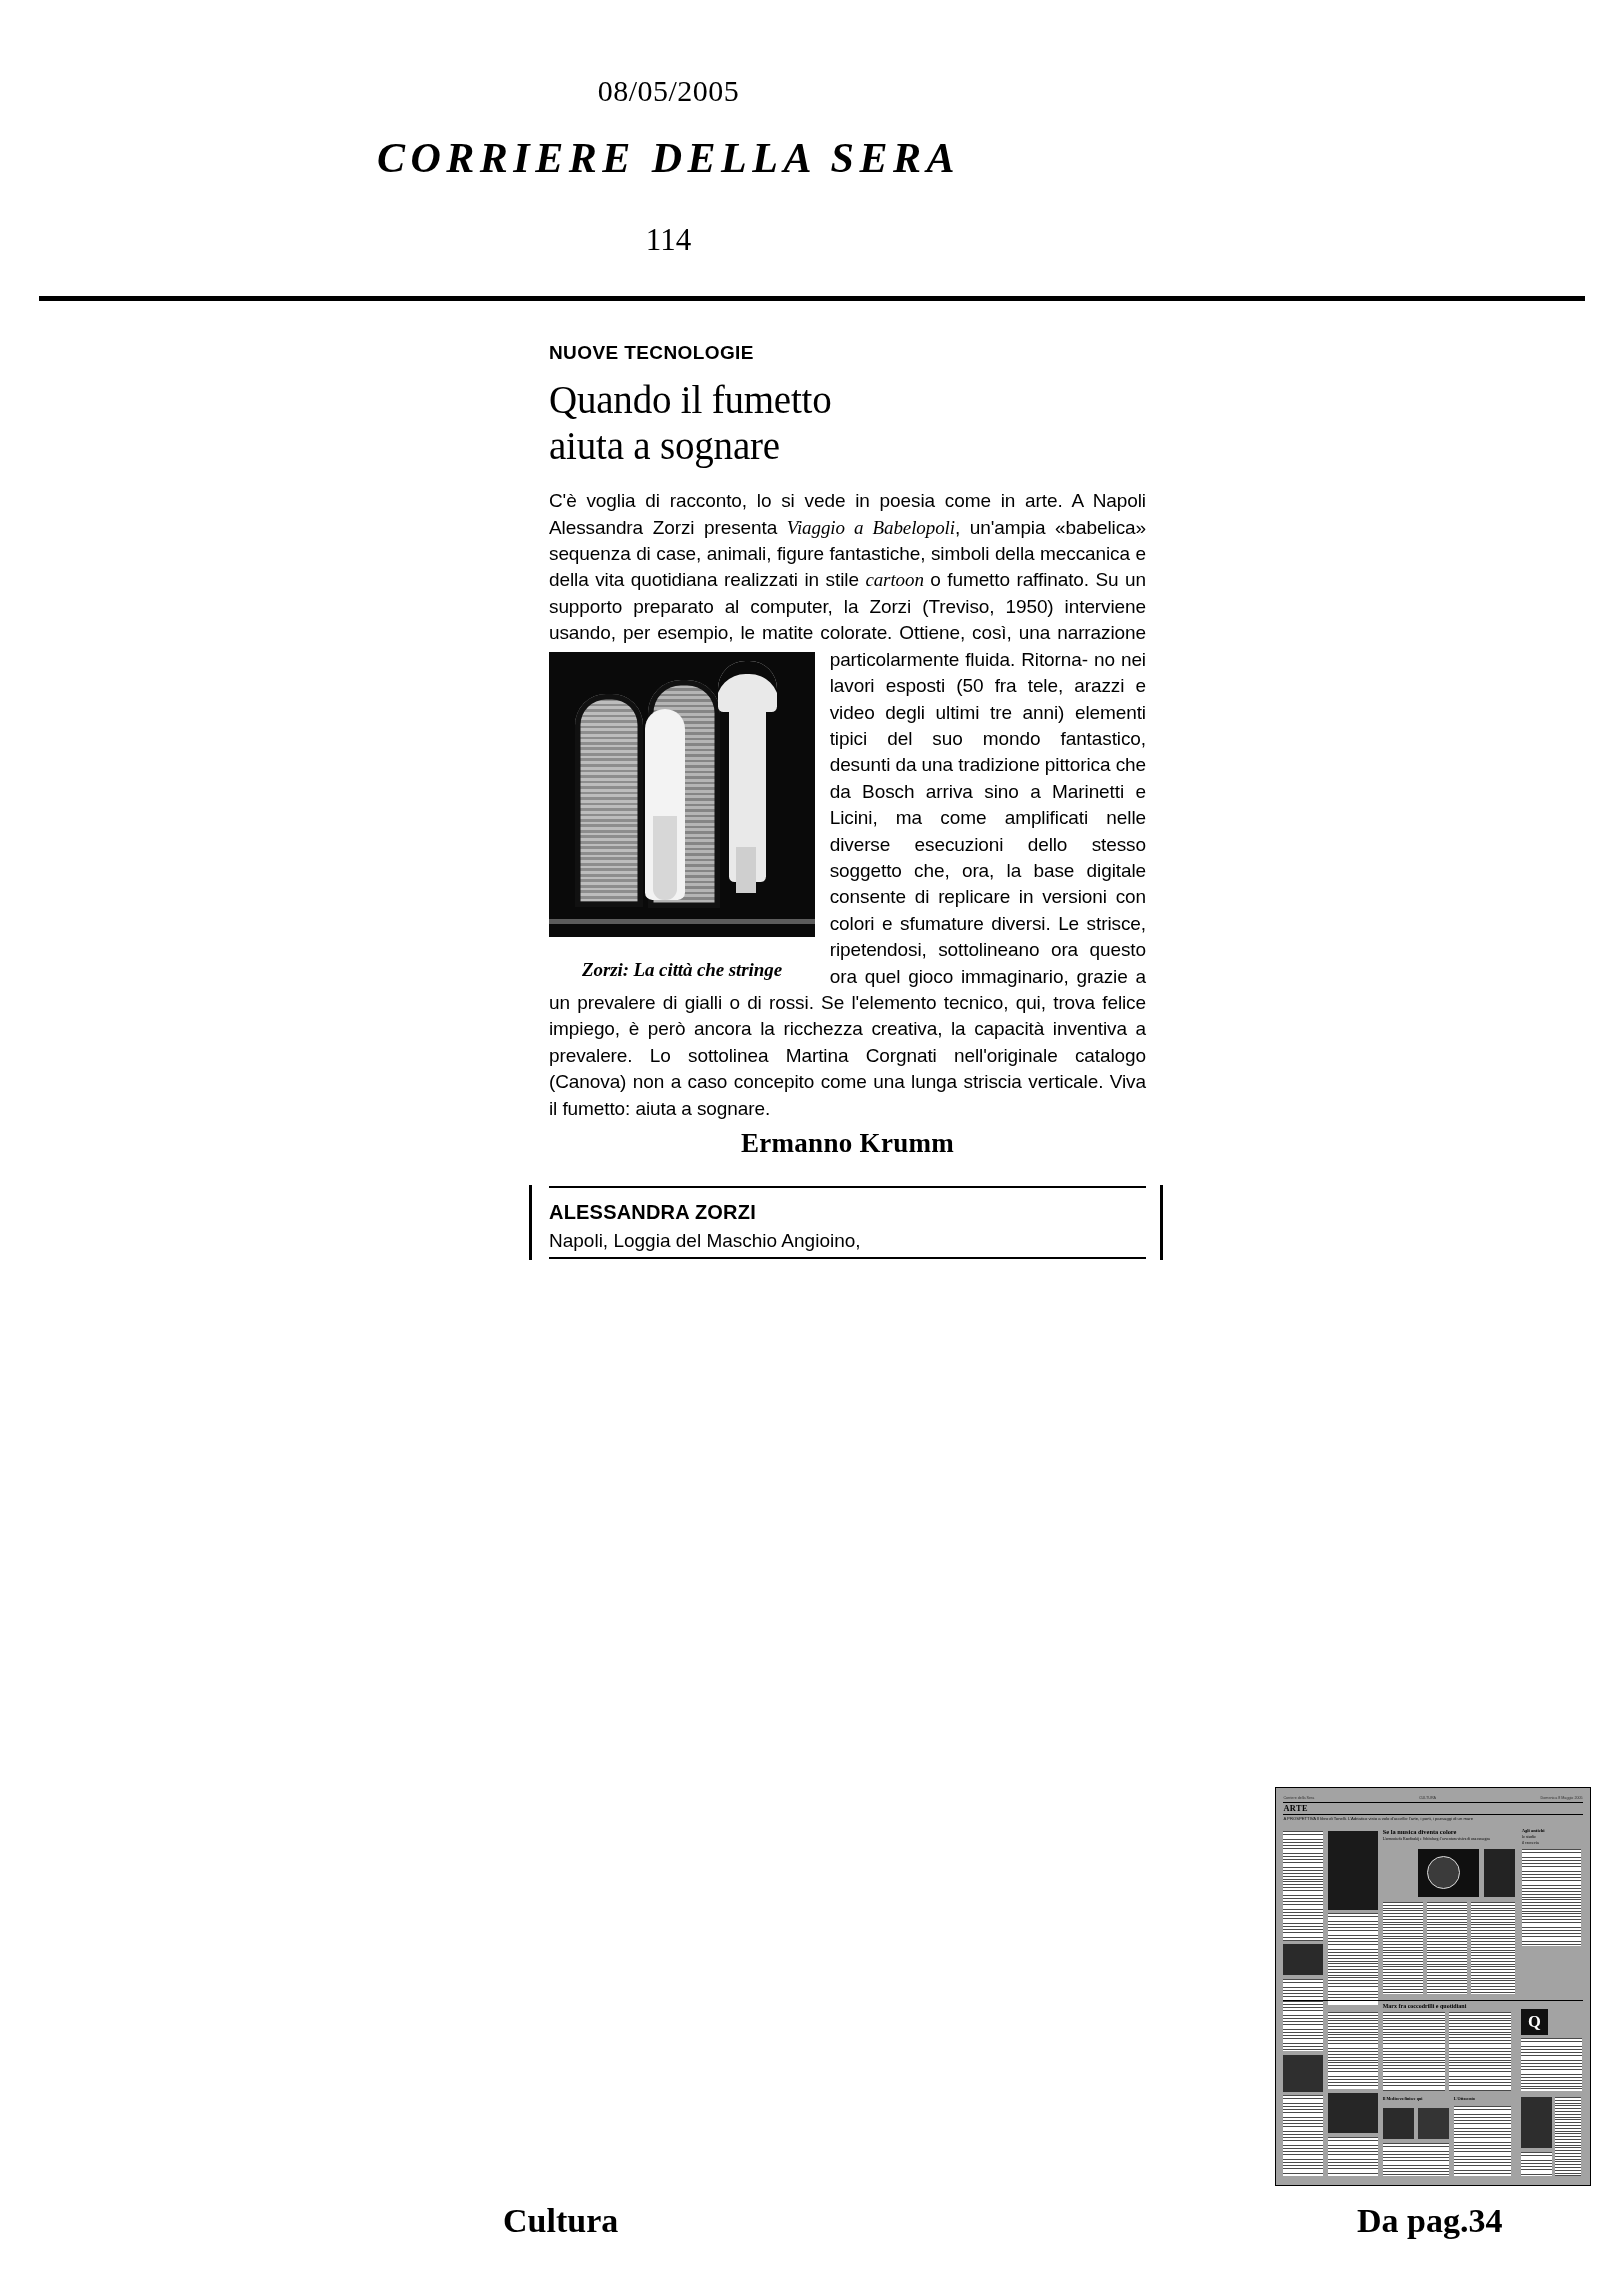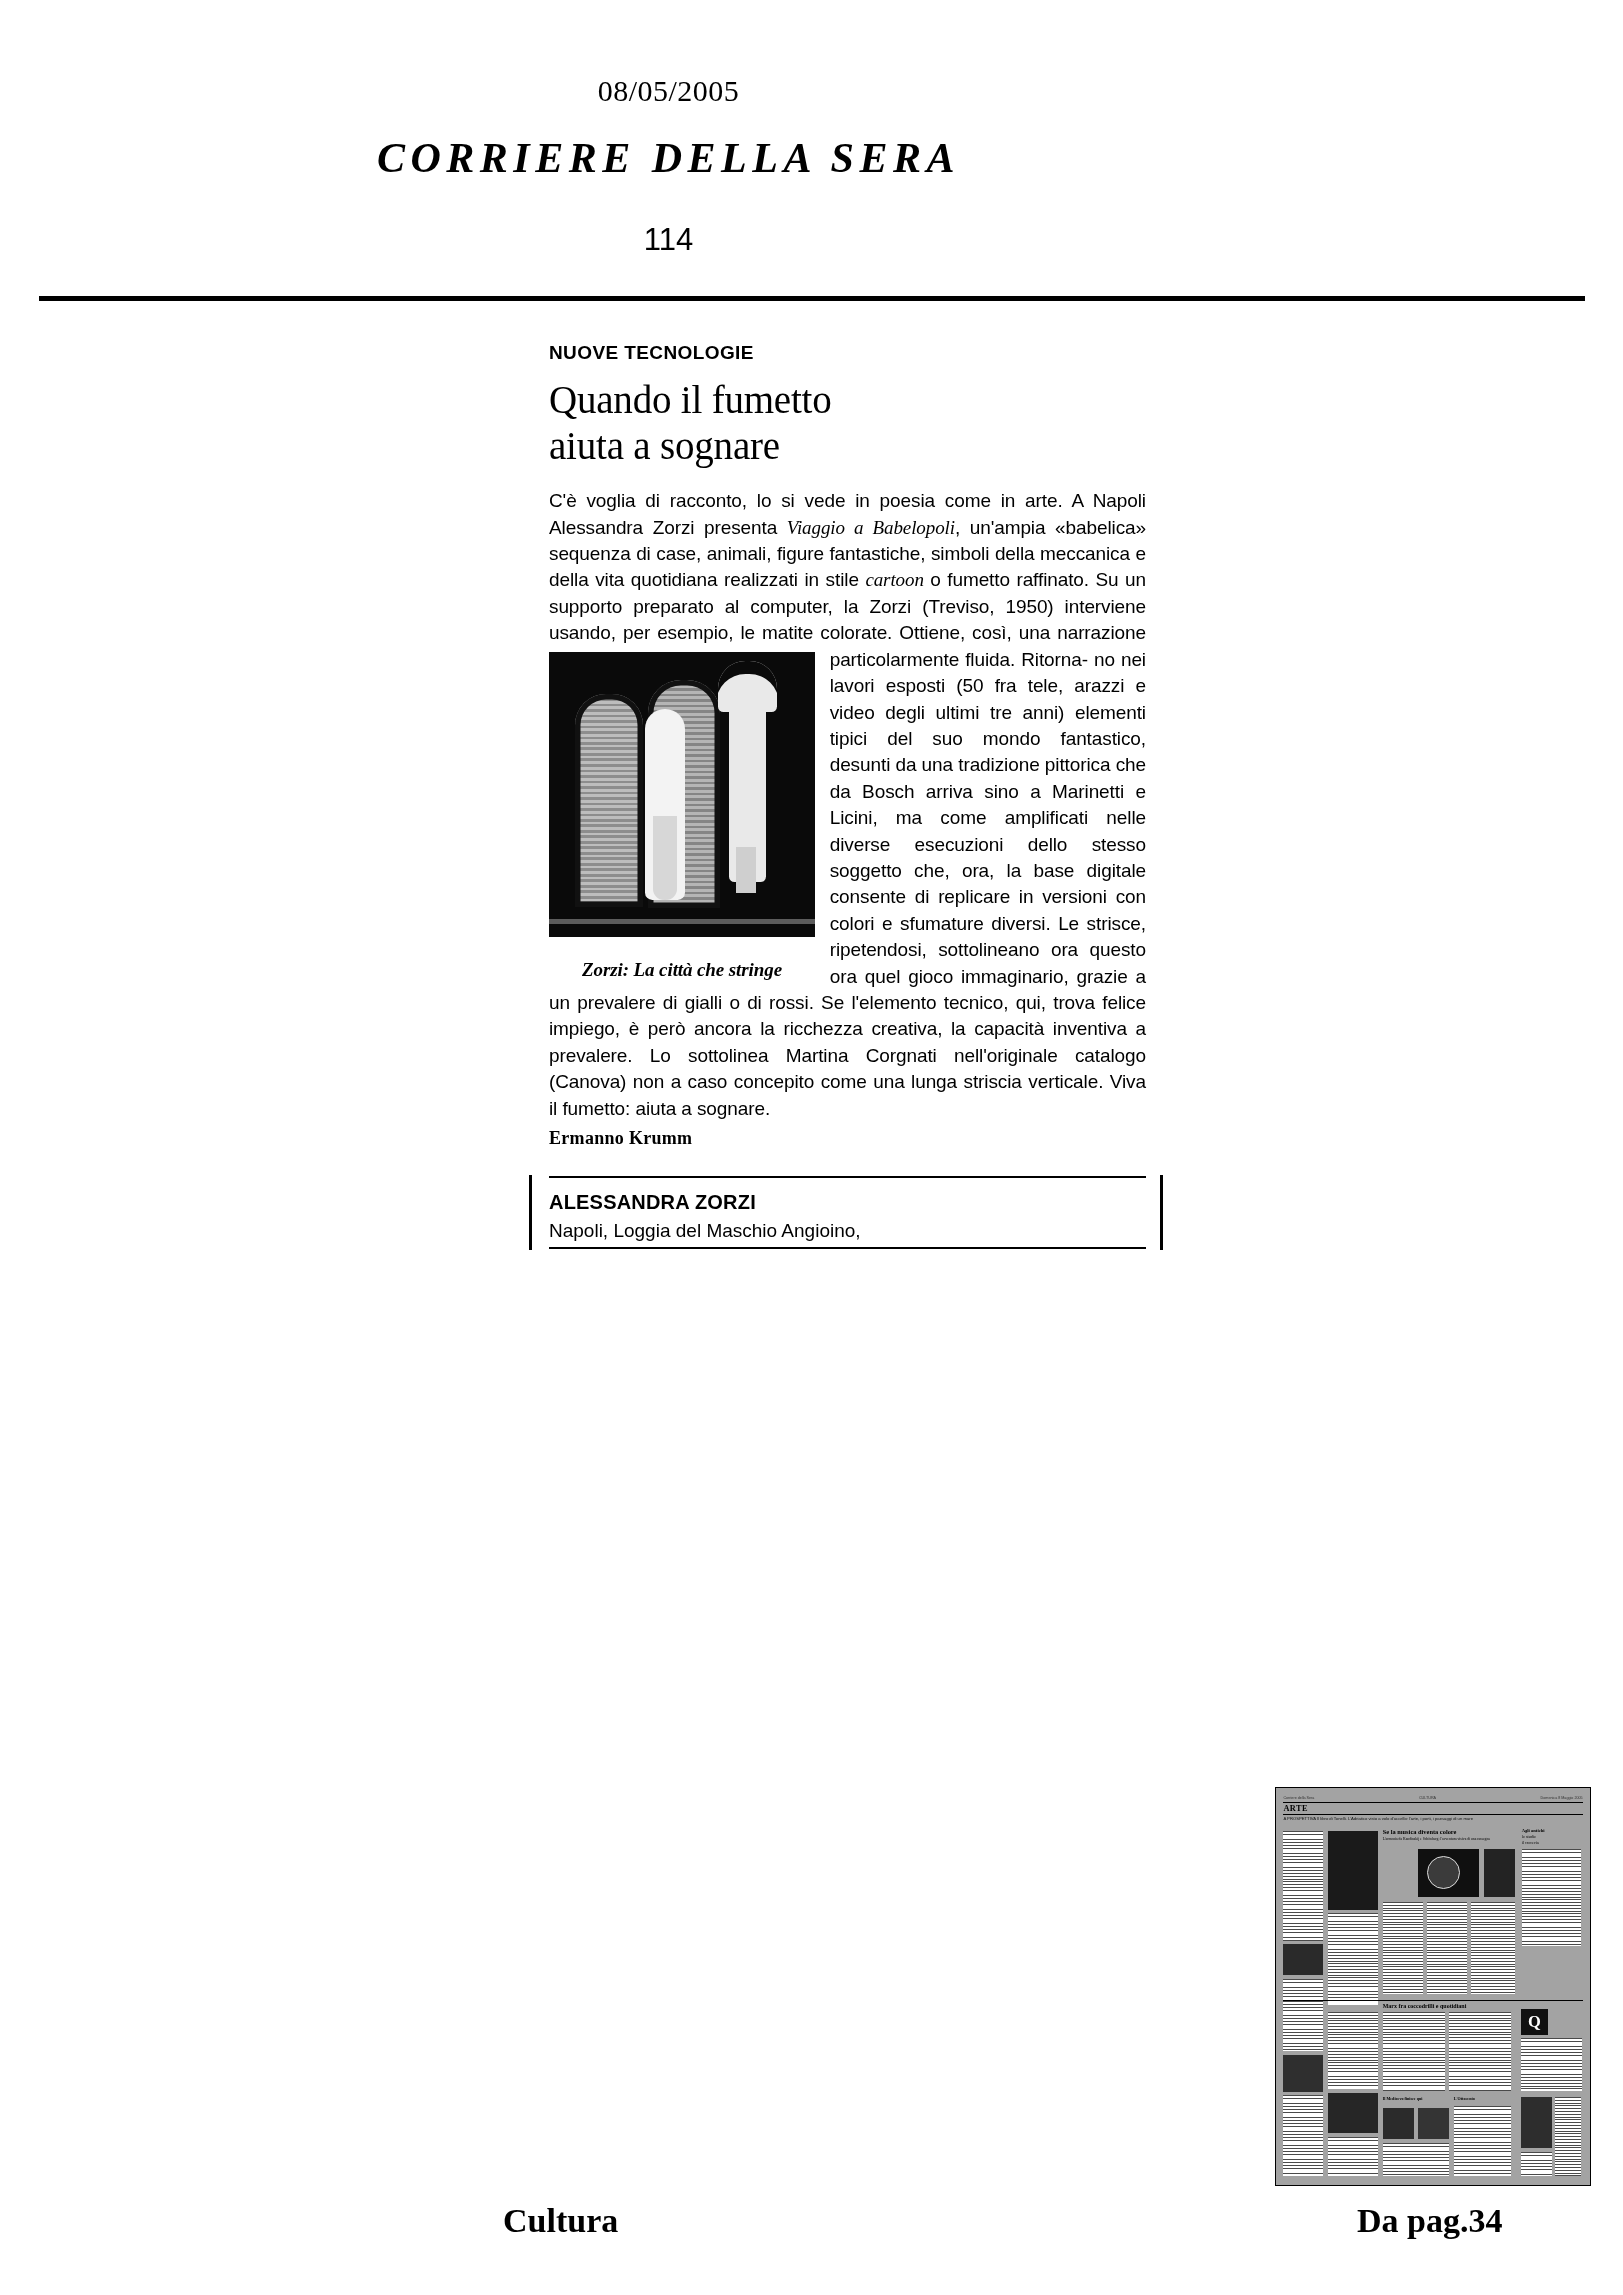--- a/index.html
+++ b/index.html
@@ -34,21 +34,21 @@
   .header-masthead {
     margin-top: 26px;
     font-family: "Liberation Serif", serif;
     font-weight: bold;
     font-style: italic;
     font-size: 42px;
     letter-spacing: 5.5px;
   }
   .header-pagenum {
     margin-top: 40px;
-    font-family: Liberation Sans, sans-serif;
+    font-family: Liberation Serif, serif;
     font-size: 31px;
   }
   .header-rule {
     position: absolute;
     top: 296px;
     left: 39px;
     width: 1546px;
     height: 4.6px;
     background: #000;
   }
@@ -165,22 +165,22 @@
     font-family: "Liberation Serif", serif;
     font-style: italic;
     font-weight: bold;
     font-size: 19px;
     text-align: center;
     padding-top: 20px;
   }
   .byline {
     font-family: "Liberation Serif", serif;
     font-weight: bold;
-    font-size: 18px;
-    text-align: left;
+    font-size: 27px;
+    text-align: center;
     margin-top: 5.5px;
     letter-spacing: 0.3px;
   }
 
   .infobox {
     margin-top: 27.5px;
     border-top: 2.8px solid #000;
     border-bottom: 2.8px solid #000;
     padding: 13px 0 4px 0;
     position: relative;

